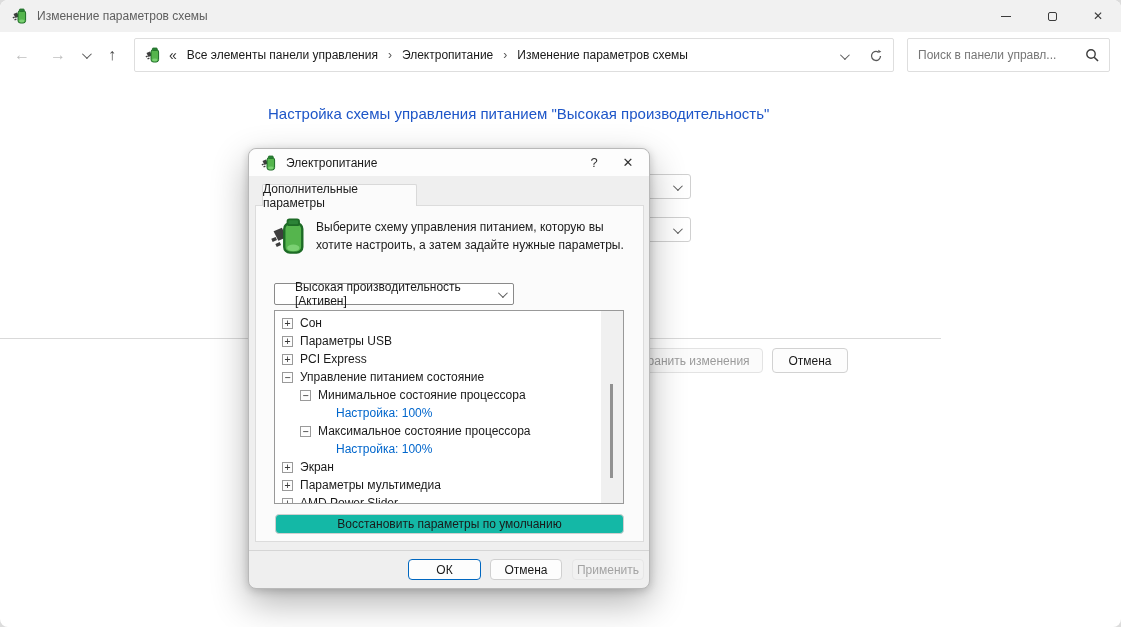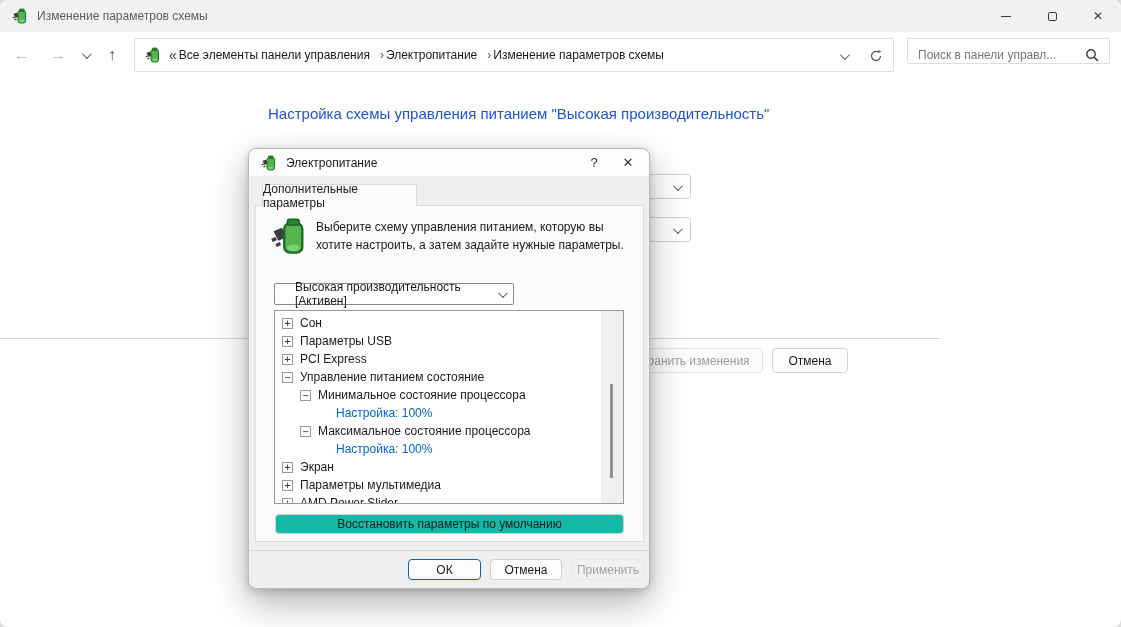--- a/index.html
+++ b/index.html
@@ -15,25 +15,25 @@
   .glyph-min { width:10px; height:1px; background:#3b3b3b; }
   .glyph-max { width:9px; height:9px; border:1px solid #3b3b3b; border-radius:2px; }
   .glyph-close { font-size:12px; color:#3b3b3b; line-height:1; }
 
   
   .navbar { position:absolute; top:32px; left:0; right:0; height:46px; background:#ffffff; }
   .nav-arrow { position:absolute; top:0; height:46px; display:flex; align-items:center; justify-content:center; font-size:16px; }
   .addressbar { position:absolute; left:134px; top:6px; width:760px; height:34px; border:1px solid #dedede; border-radius:2px; background:#fff; display:flex; align-items:center; }
   .addressbar .crumb-icon { margin-left:10px; width:16px; height:16px; flex:0 0 auto; }
   .chev-prev { margin-left:8px; font-size:14px; color:#333; }
-  .crumb { font-size:12px; color:#1a1a1a; margin-left:2px; white-space:nowrap; }
+  .crumb { font-size:12px; color:#1a1a1a; margin-left:10px; white-space:nowrap; }
   .crumb-sep { font-size:12px; color:#555; margin-left:10px; }
   .addr-right { position:absolute; right:10px; top:0; height:34px; display:flex; align-items:center; gap:22px; }
   .chev-down { width:7px; height:7px; border-right:1px solid #5a5a5a; border-bottom:1px solid #5a5a5a; transform:rotate(45deg) translateY(-2px); }
-  .searchbox { position:absolute; left:907px; top:6px; width:203px; height:26px; border:1px solid #dedede; border-radius:2px; background:#fff; }
+  .searchbox { position:absolute; left:907px; top:6px; width:203px; height:34px; border:1px solid #dedede; border-radius:2px; background:#fff; }
   .searchbox input { position:absolute; left:10px; top:1px; width:160px; height:30px; border:none; outline:none; font-size:12px; color:#3a3a3a; font-family:inherit; background:transparent; }
   .searchbox input::placeholder { color:#767676; opacity:1; }
   .search-icon { position:absolute; right:10px; top:9px; }
 
   
   .page-title { position:absolute; left:268px; top:105px; font-size:15px; color:#1e56c8;text-align:right; }
   .page-sub { position:absolute; left:268px; top:130px; font-size:12px; color:#1a1a1a; }
   .combo-stub { position:absolute; width:160px; height:25px; background:#fff; border:1px solid #d0d0d0; border-radius:3px; }
   .combo-stub .chev-down { position:absolute; right:10px; top:9px; }
   .page-divider { position:absolute; left:0; top:338px; width:941px; height:1px; background:#d9d9d9; }

